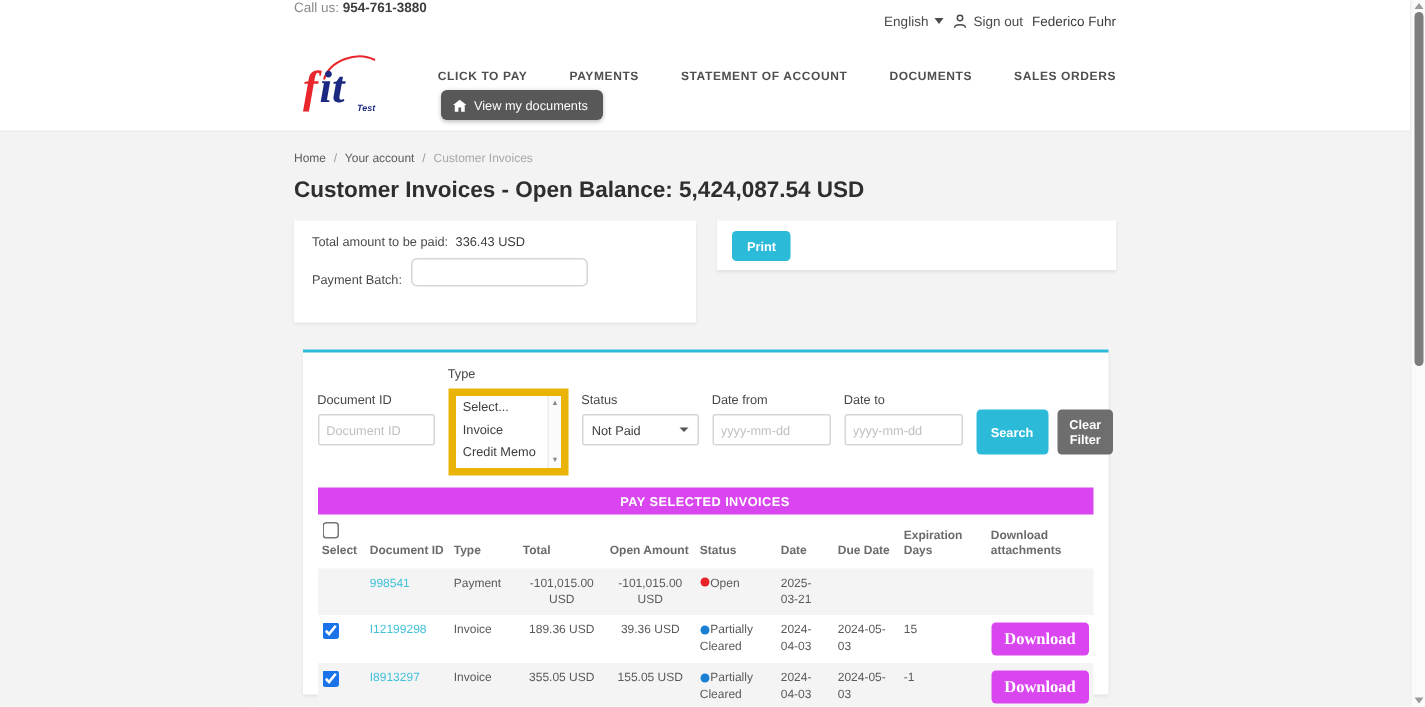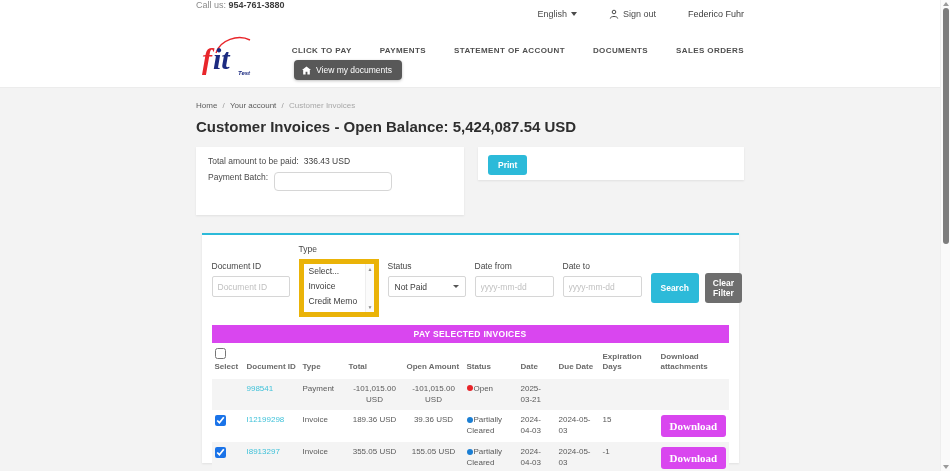--- a/index.html
+++ b/index.html
@@ -7,21 +7,21 @@
     font-family:"Liberation Sans", sans-serif; color:#3c3c3c; }
   .viewport { position:relative; width:950px; height:471px; overflow:hidden; }
 
   
   .topbar { height:27px; background:#fff; }
   .topbar-inner { width:548px; margin:0 auto; padding-left:0; height:27px;
     display:flex; justify-content:space-between;
     transform:translateX(-5px); font-size:9px; color:#4a4a4a; }
   .callus .lbl { color:#8a8a8a; }
   .callus .phone { color:#3c3c3c; font-weight:600; text-decoration:none; }
-  .topbar-right { display:flex; align-items:center; gap:32px; }
+  .topbar-right { display:flex; align-items:center; gap:6px; }
   .lang { display:flex; align-items:center; gap:4px; cursor:pointer; }
   .caret { width:0; height:0; border-left:3.5px solid transparent;
     border-right:3.5px solid transparent; border-top:4px solid #4a4a4a; display:inline-block; }
   .signout { display:flex; align-items:center; gap:4px; cursor:pointer; }
   .username { color:#3c3c3c; }
 
   
   .header { height:61px; background:#fff; border-bottom:1px solid #ececec; position:relative; }
   .header-inner { width:548px; margin:0 auto; transform:translateX(-5px);
     height:61px; display:flex; align-items:center; position:relative; }
@@ -45,21 +45,21 @@
   .content { width:548px; margin:0 auto; transform:translateX(-5px); }
   .breadcrumb { font-size:8px; color:#6b6b6b; margin-bottom:8px; }
   .breadcrumb .bc-link { cursor:pointer; color:#5c5c5c; }
   .breadcrumb .bc-sep { color:#9a9a9a; margin:0 3px; }
   .breadcrumb .bc-current { color:#a8a8a8; }
   .page-title { font-size:15px; font-weight:bold; color:#2e2e2e; margin-bottom:12px; }
 
   .cards-row { display:flex; gap:14px; align-items:flex-start; }
   .card { background:#fff; box-shadow:0 1px 2px rgba(0,0,0,.08); }
   .payment-card { width:268px; height:68px; padding:9px 12px; font-size:8.5px; color:#4a4a4a; }
-  .pc-row { display:flex; align-items:flex-start; margin-bottom:6px; }
+  .pc-row { display:flex; align-items:flex-end; margin-bottom:6px; }
   .pc-row .val { margin-left:5px; color:#3c3c3c; }
   .batch-input { width:118px; height:19px; border:1px solid #d6d6d6; border-radius:4px;
     margin-left:6px; font-size:8.5px; padding:0 5px; outline:none; }
   .print-card { width:266px; height:33px; padding:7px 10px; }
 
   .btn-teal { background:#2cbad9; color:#fff; border:none; font-size:8.5px; font-weight:bold;
     padding:5px 10px; border-radius:3px; cursor:pointer; font-family:inherit; }
   .btn-dark { background:#6e6e6e; color:#fff; border:none; font-size:8.5px; font-weight:bold;
     padding:5px 8px; border-radius:3px; cursor:pointer; font-family:inherit; }
 

